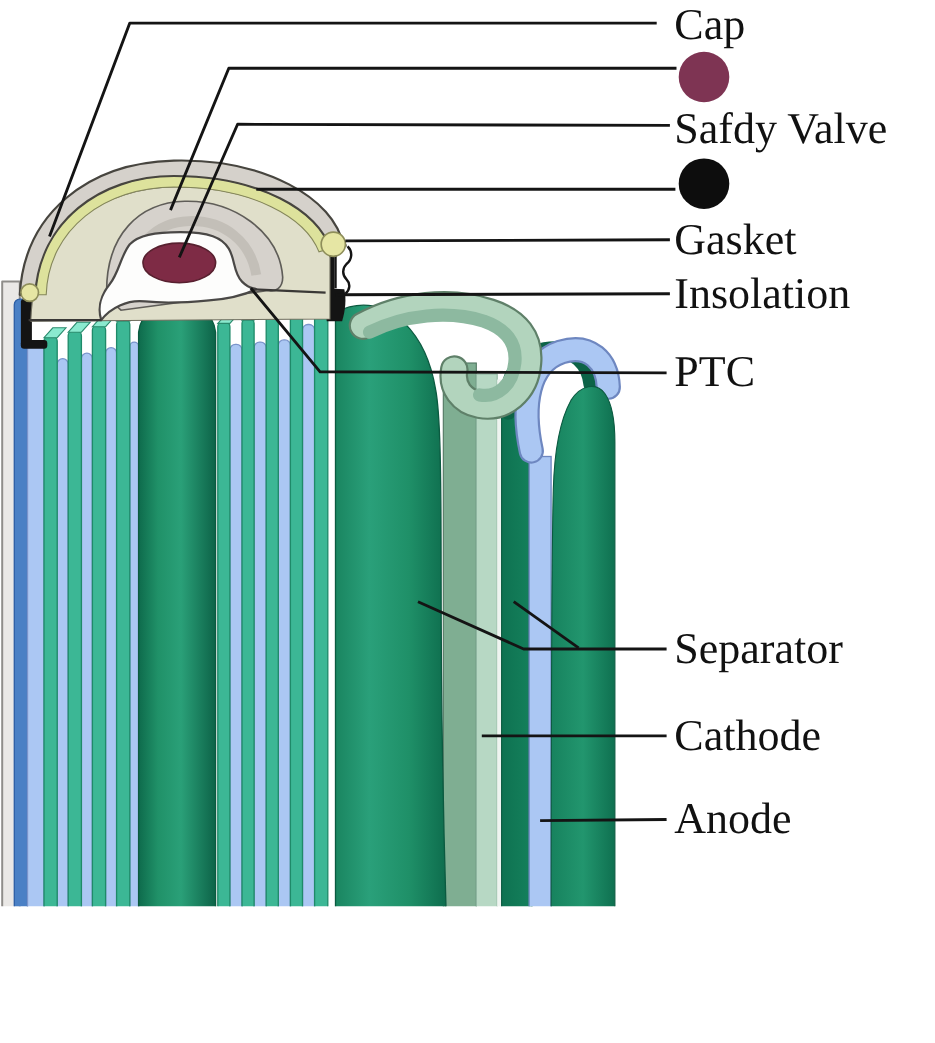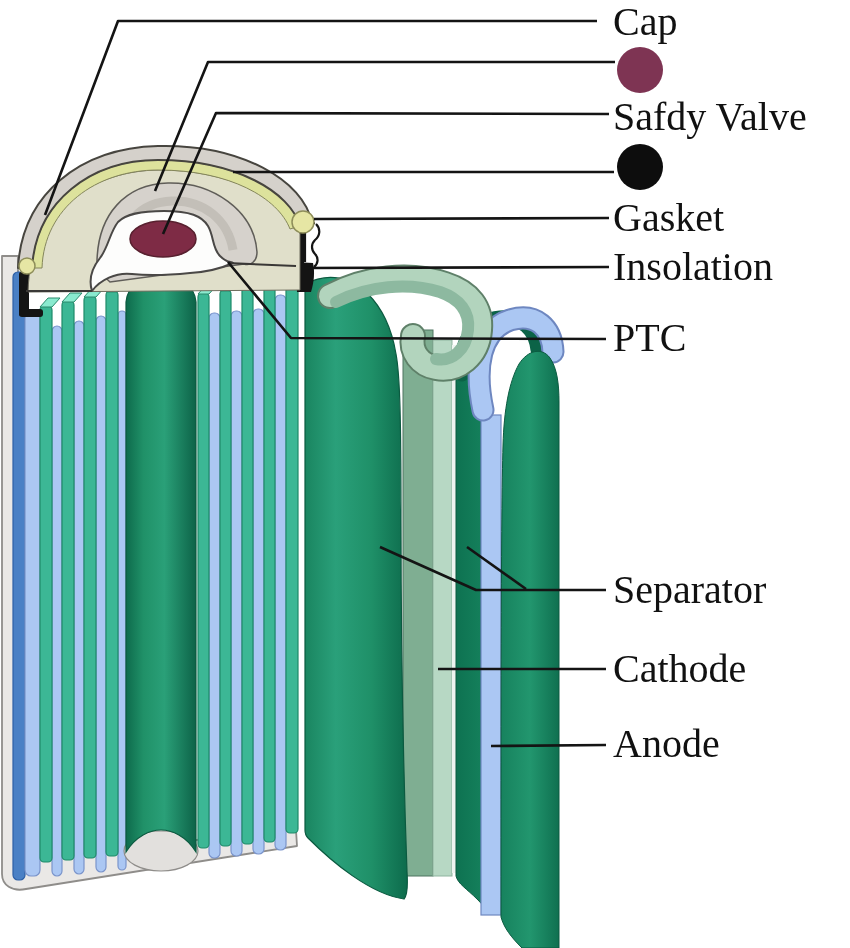--- a/index.html
+++ b/index.html
@@ -1,16 +1,16 @@
 <!DOCTYPE html>
 <html><head>
 <meta charset="utf-8">
 <style>
   html,body{margin:0;padding:0;background:#ffffff;}
-  .stage{position:relative;width:850px;height:948px;background:#ffffff;overflow:hidden;
+  .stage{position:relative;width:850px;height:824px;background:#ffffff;overflow:hidden;
          font-family:"Liberation Serif","DejaVu Serif",serif;}
   .stage svg{position:absolute;left:0;top:0;}
   text.lbl{font-family:"Liberation Serif","DejaVu Serif",serif;font-size:40px;fill:#111111;}
 </style>
 </head>
 <body>
 
 <div class="stage">
 <svg width="850" height="948" viewBox="0 0 850 948">
   <defs>

